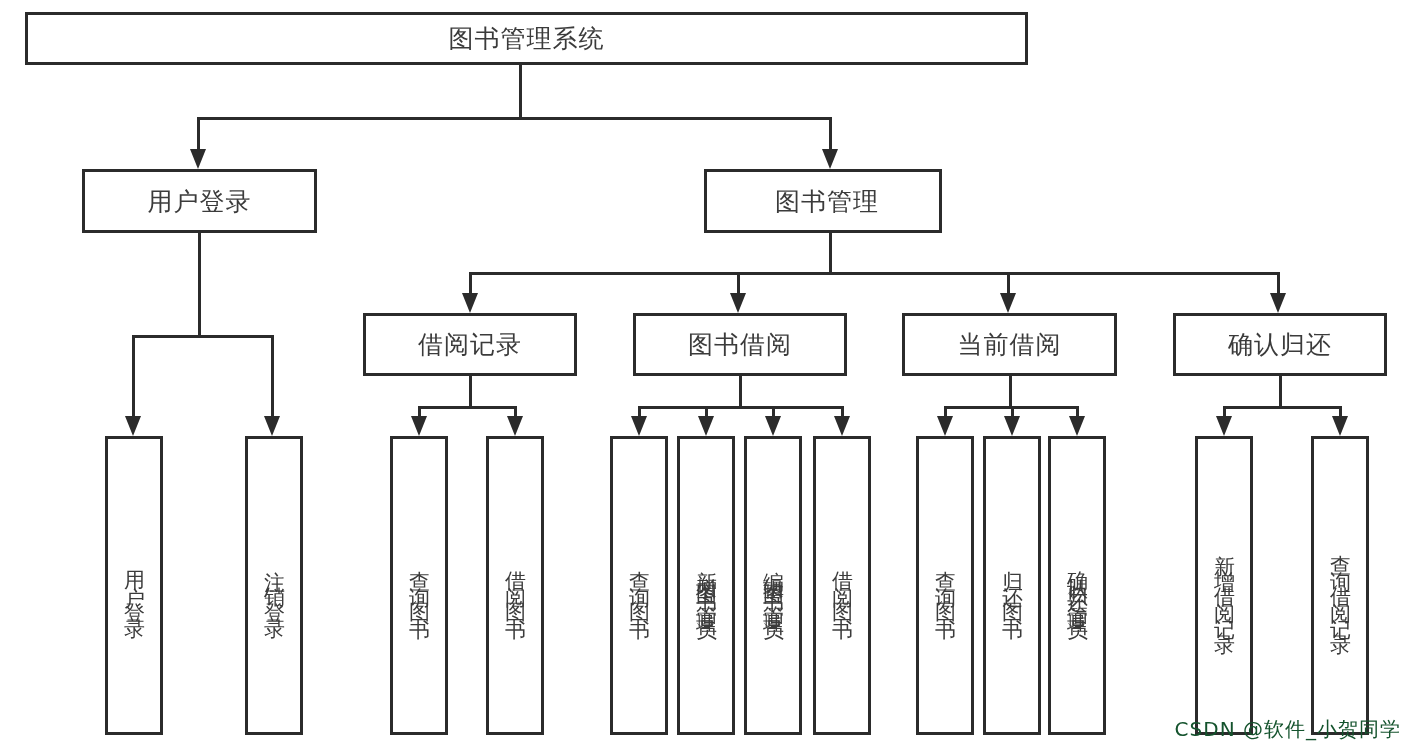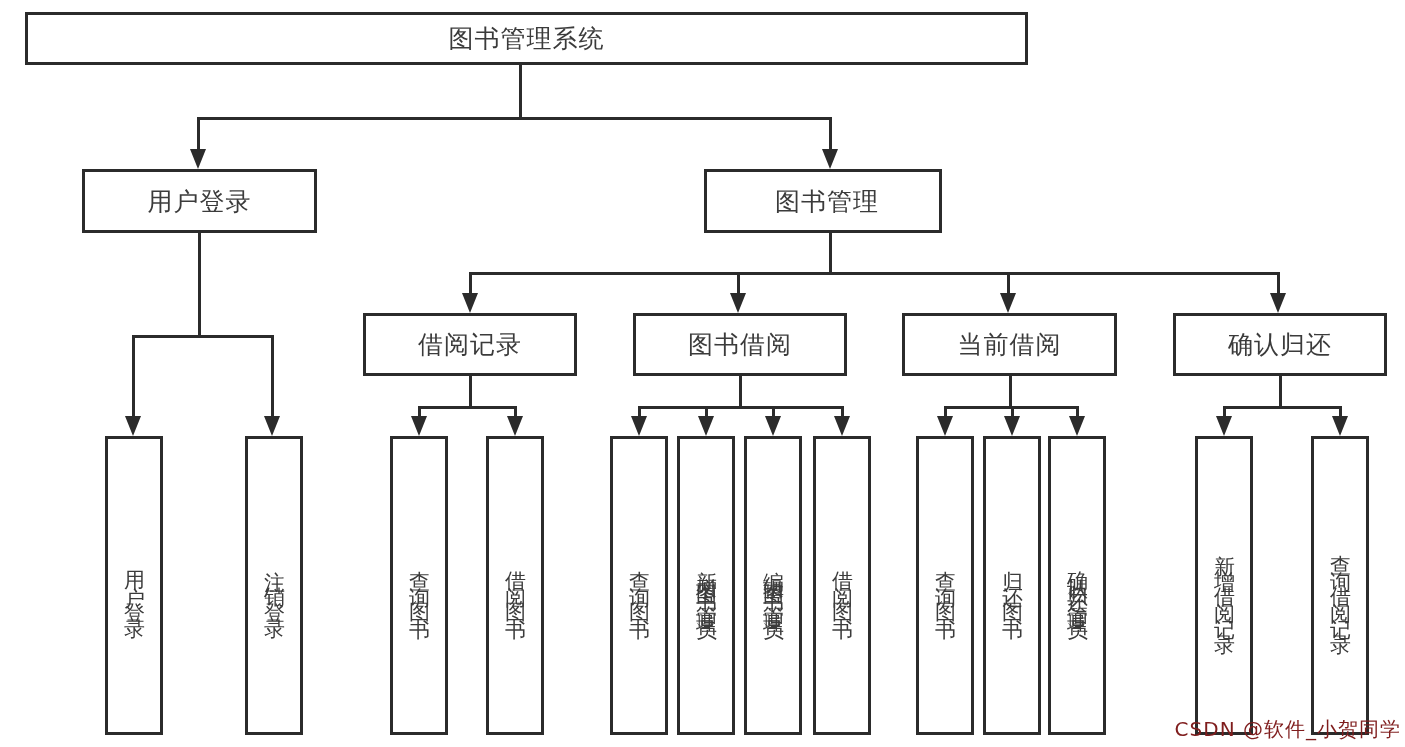--- a/index.html
+++ b/index.html
@@ -47,21 +47,21 @@
     height: 0;
     border-left: 8px solid transparent;
     border-right: 8px solid transparent;
     border-top: 20px solid #2b2b2b;
   }
   .watermark {
     position: absolute;
     top: 716px;
     right: 4px;
     font-size: 20px;
-    color: #7f1d1d;
+    color: #14532d;
     letter-spacing: 1px;
     white-space: nowrap;
     z-index: 5;
   }
 </style>
 </head>
 <body>
 
 <div class="canvas">
 

